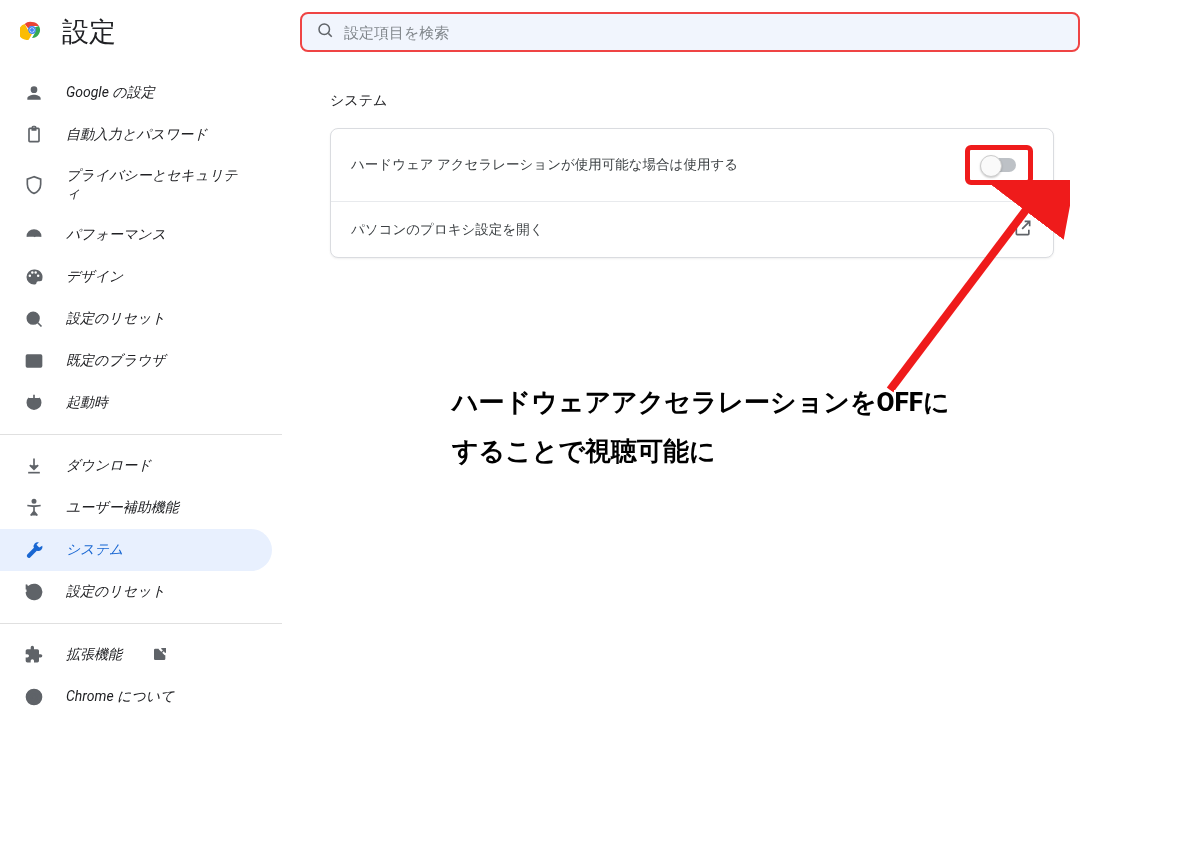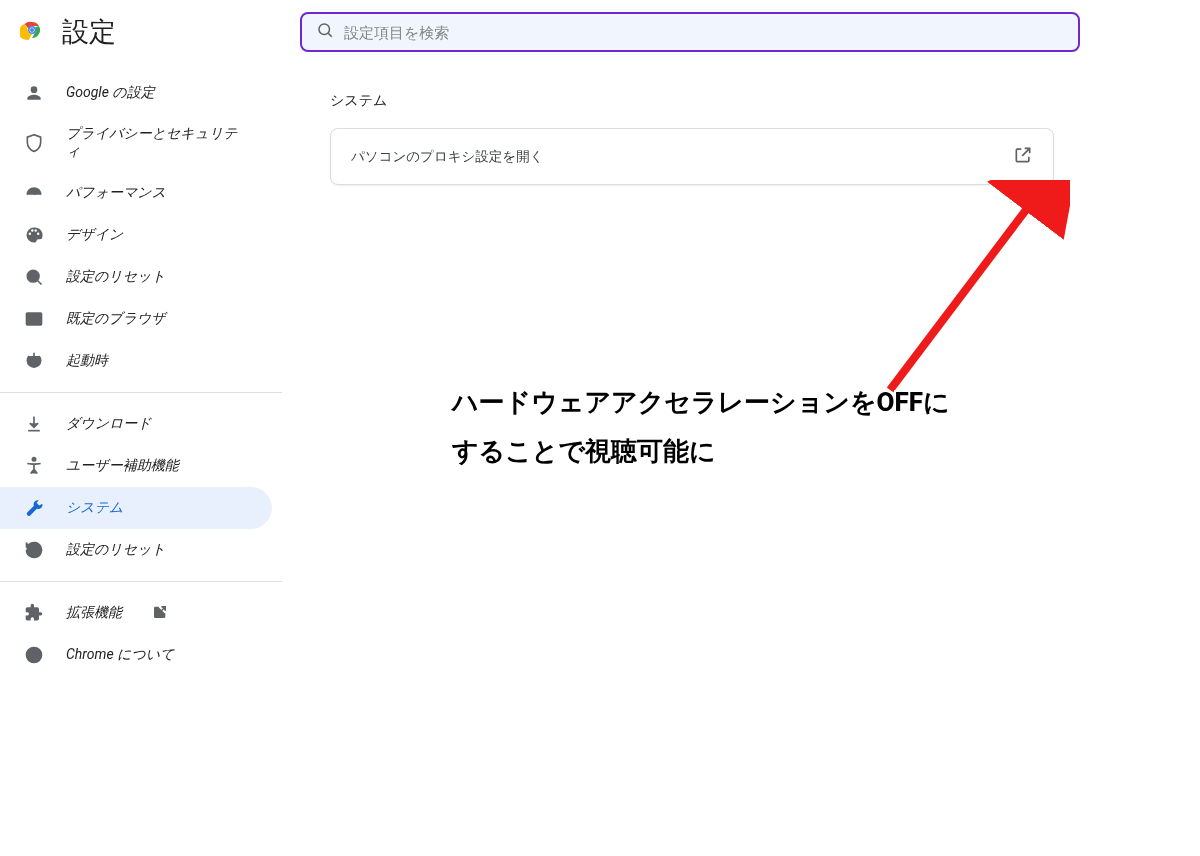--- a/index.html
+++ b/index.html
@@ -33,21 +33,21 @@
       color: #202124;
       font-weight: 400;
     }
     .search-wrap {
       flex: 1;
       max-width: 780px;
     }
     .search-box {
       display: flex;
       align-items: center;
-      border: 2px solid #6d28d9;
+      border: 2px solid #ef4444;
       border-radius: 8px;
       background: #f1f5fd;
       height: 40px;
       padding: 12px 14px;
     }
     .search-box svg { color: #5f6368; }
     .search-input {
       border: none;
       background: transparent;
       outline: none;
@@ -220,20 +220,26 @@
 <div class="layout">
   <nav class="sidebar">
     <div class="nav-item">
       <svg class="ico" viewBox="0 0 24 24">
           <path d="M12 12a4 4 0 1 0-4-4 4 4 0 0 0 4 4zm0 2c-3 0-8 1.5-8 4.5V20h16v-1.5c0-3-5-4.5-8-4.5z"></path>
         </svg>
       <span>Google の設定</span>
     </div>
     <div class="nav-item">
       <svg class="ico" viewBox="0 0 24 24">
+          <path d="M17 3h-2a2 2 0 0 0-2-2h-2a2 2 0 0 0-2 2H7a2 2 0 0 0-2 2v14a2 2 0 0 0 2 2h10a2 2 0 0 0 2-2V5a2 2 0 0 0-2-2zm-5-1h0a1 1 0 0 1 1 1h-2a1 1 0 0 1 1-1zm5 17H7V5h2v2h6V5h2z"></path>
+        </svg>
+      <span>自動入力とパスワード</span>
+    </div>
+    <div class="nav-item">
+      <svg class="ico" viewBox="0 0 24 24">
           <path d="M12 2 4 5v6c0 5 3.4 9.7 8 11 4.6-1.3 8-6 8-11V5z" fill="none" stroke="#5f6368" stroke-width="2"></path>
         </svg>
       <span>プライバシーとセキュリティ</span>
     </div>
     <div class="nav-item">
       <svg class="ico" viewBox="0 0 24 24" fill="none" stroke="#5f6368" stroke-width="2">
           <path d="M4 14a8 8 0 1 1 16 0"></path>
           <line x1="12" y1="14" x2="16" y2="10"></line>
         </svg>
       <span>パフォーマンス</span>
@@ -315,20 +321,26 @@
           <line x1="9" y1="14" x2="5" y2="6"></line>
           <line x1="15" y1="14" x2="11" y2="21"></line>
         </svg>
       <span>Chrome について</span>
     </div>
   </nav>
 
   <main class="main">
     <div class="section-title">システム</div>
     <div class="card">
+      <div class="row">
+        <span>ハードウェア アクセラレーションが使用可能な場合は使用する</span>
+        <span class="toggle-wrap">
+          <span class="toggle"></span>
+        </span>
+      </div>
       <div class="row">
         <span>パソコンのプロキシ設定を開く</span>
         <span class="open-icon">
           <svg viewBox="0 0 24 24" fill="none" stroke="#5f6368" stroke-width="2">
               <path d="M14 4h6v6M20 4l-9 9"></path>
               <path d="M19 14v5a1 1 0 0 1-1 1H5a1 1 0 0 1-1-1V6a1 1 0 0 1 1-1h5"></path>
             </svg>
         </span>
       </div>
     </div>

